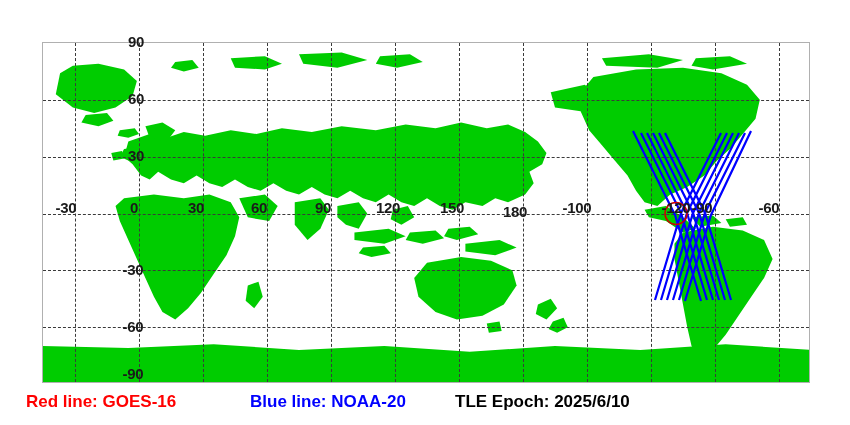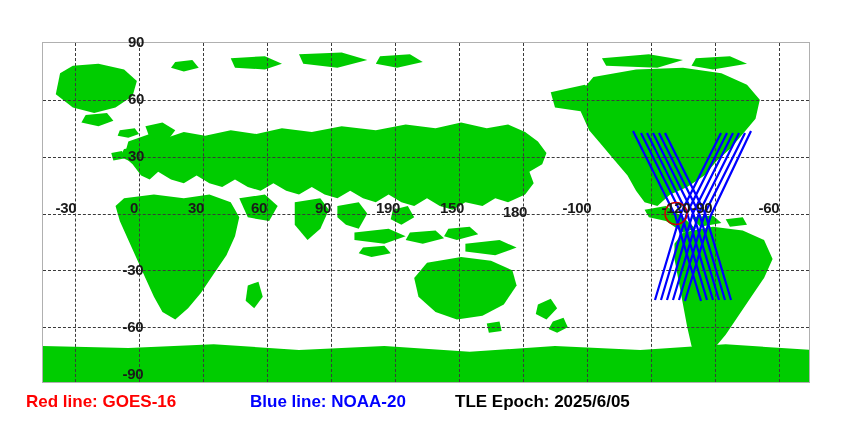--- a/index.html
+++ b/index.html
@@ -231,32 +231,32 @@
     </svg>
 
   </div>
 </div>
 
 <div class="lon-label" style="left:66px;  top:207px;">-30</div>
 <div class="lon-label" style="left:134px; top:207px;">0</div>
 <div class="lon-label" style="left:196px; top:207px;">30</div>
 <div class="lon-label" style="left:259px; top:207px;">60</div>
 <div class="lon-label" style="left:323px; top:207px;">90</div>
-<div class="lon-label" style="left:388px; top:207px;">190</div>
+<div class="lon-label" style="left:388px; top:207px;">120</div>
 <div class="lon-label" style="left:452px; top:207px;">150</div>
 <div class="lon-label" style="left:515px; top:211px;">180</div>
 <div class="lon-label" style="left:577px; top:207px;">-100</div>
 <div class="lon-label" style="left:640px; top:207px;margin-left:36px;">-120</div>
 <div class="lon-label" style="left:702px; top:207px;">-90</div>
 <div class="lon-label" style="left:769px; top:207px;">-60</div>
 
 <div class="lat-label" style="left:136px; top:41px;">90</div>
 <div class="lat-label" style="left:136px; top:98px;">60</div>
 <div class="lat-label" style="left:136px; top:155px;">30</div>
 <div class="lat-label" style="left:133px; top:269px;">-30</div>
 <div class="lat-label" style="left:133px; top:326px;">-60</div>
 <div class="lat-label" style="left:133px; top:373px;">-90</div>
 
 <div id="legend">
   <span class="legend-item" id="legend-red">Red line: GOES-16</span>
   <span class="legend-item" id="legend-blue">Blue line: NOAA-20</span>
-  <span class="legend-item" id="legend-epoch">TLE Epoch: 2025/6/05</span>
+  <span class="legend-item" id="legend-epoch">TLE Epoch: 2025/6/10</span>
 </div>
 
 </body></html>

